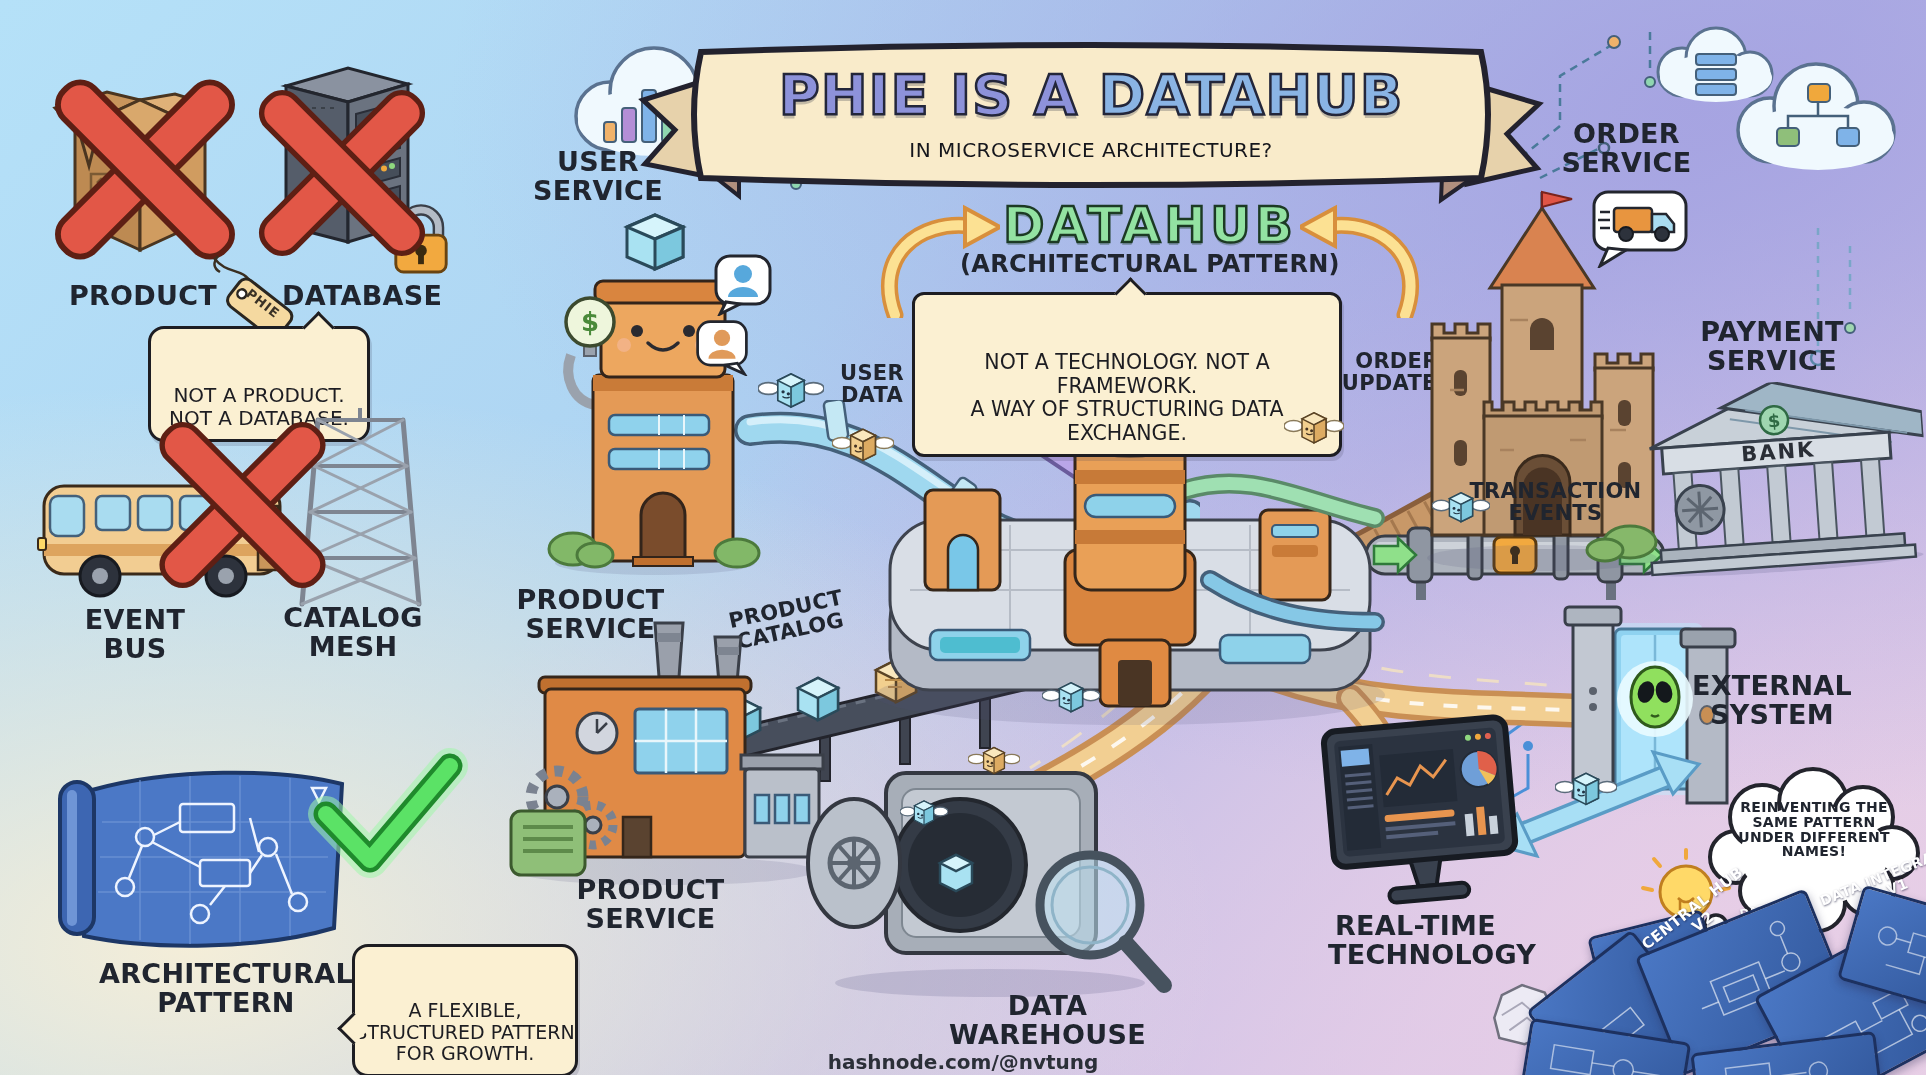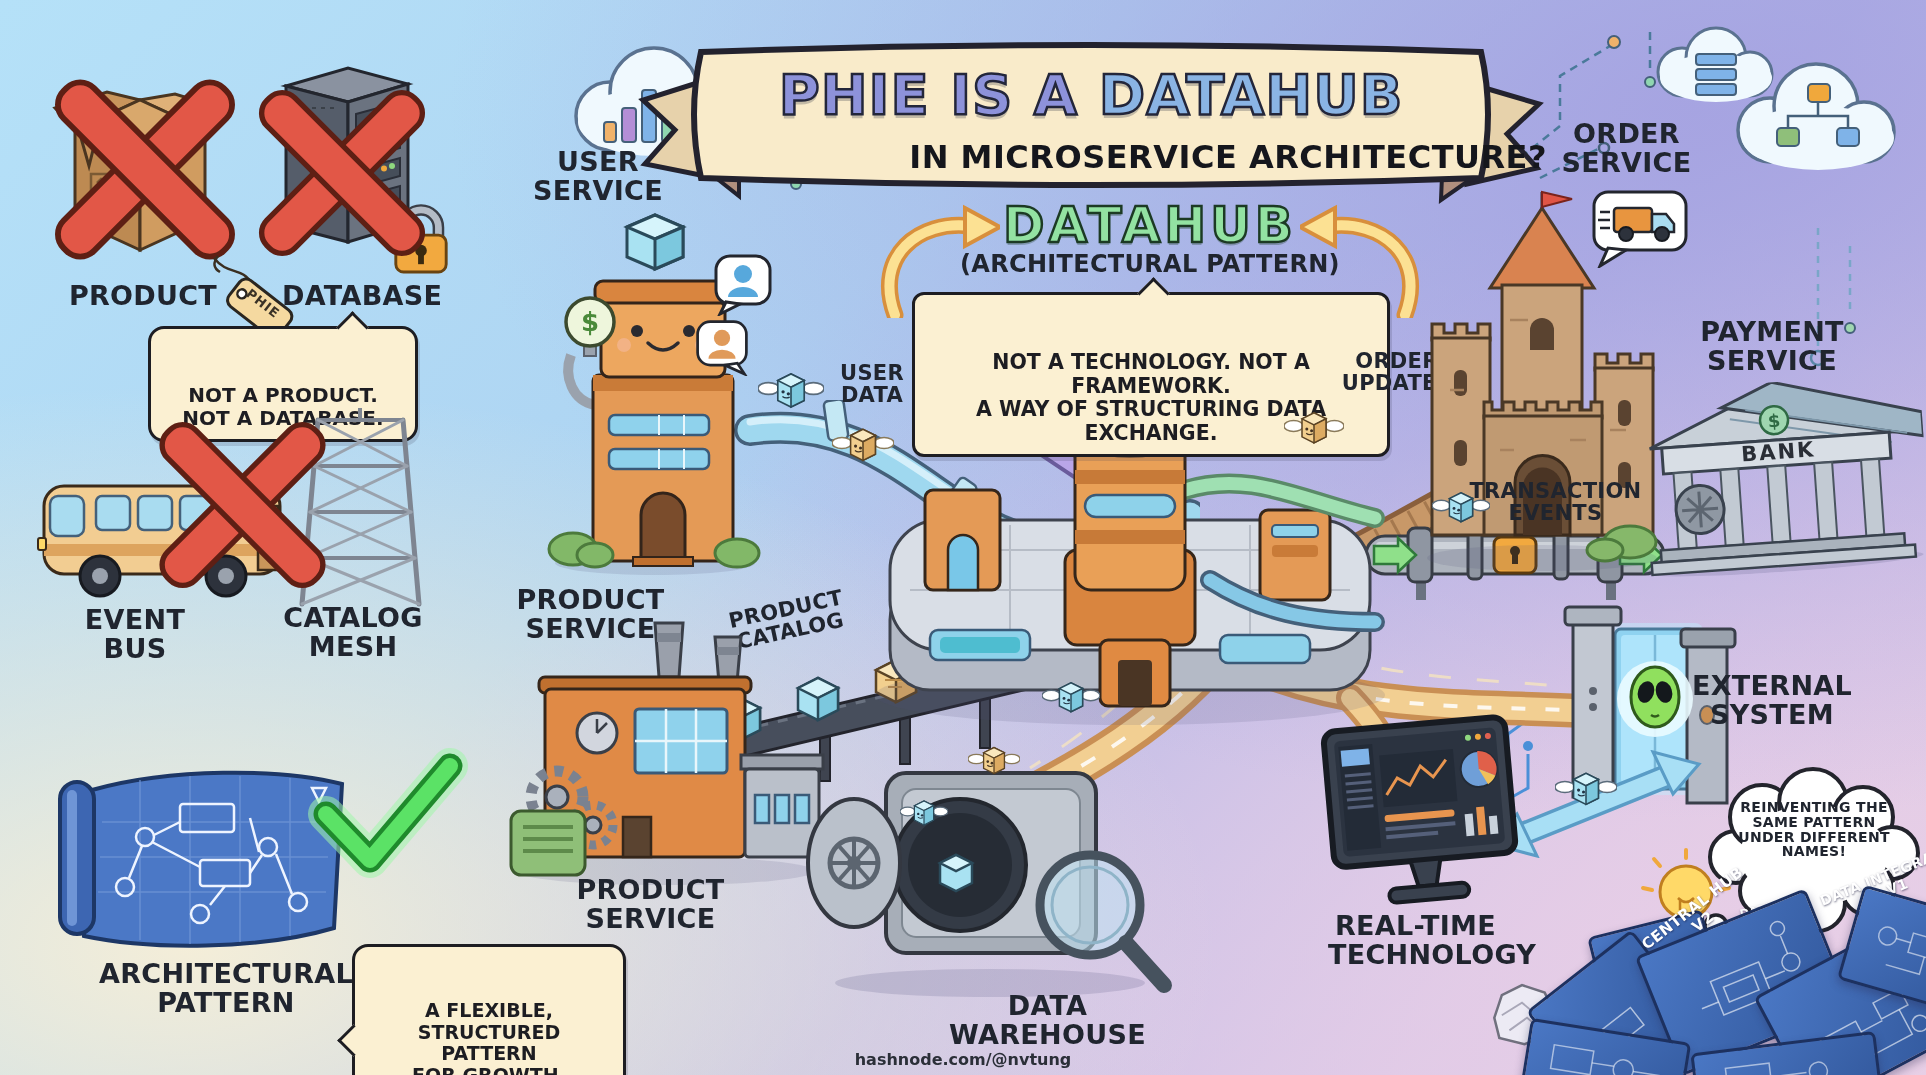--- a/index.html
+++ b/index.html
@@ -9,38 +9,38 @@
       radial-gradient(ellipse at 10% 88%, rgba(248,239,215,.95) 0%, rgba(248,239,215,0) 42%),
       radial-gradient(ellipse at 88% 10%, rgba(164,160,224,.85) 0%, rgba(164,160,224,0) 52%),
       radial-gradient(ellipse at 92% 88%, rgba(232,206,230,.9) 0%, rgba(232,206,230,0) 55%),
       linear-gradient(135deg,#b5e1f8 0%,#aed4f2 38%,#b3b8e8 62%,#d6c6e8 82%,#e6d2e6 100%);}
   .abs{position:absolute;}
   .label{position:absolute;font-weight:800;color:#20252f;text-align:center;
     white-space:pre-line;line-height:1.06;letter-spacing:.3px;}
   .lbl-lg{font-size:27px}
   .lbl-md{font-size:21px}
   .bubble{position:absolute;background:#fbf0d2;border:3px solid #1d1d22;border-radius:16px;
-    padding:9px 24px;font-weight:700;text-align:center;white-space:pre-line;
+    padding:9px 0;font-weight:400;text-align:center;white-space:pre-line;
     font-size:20px;color:#1d1d22;line-height:1.15;box-shadow:2px 4px 0 rgba(60,60,90,.18);}
   .tail{position:absolute;width:20px;height:20px;background:#fbf0d2;transform:rotate(45deg);}
   .tail-up{top:-13px;border-left:3px solid #1d1d22;border-top:3px solid #1d1d22;}
   .tail-left{left:-13px;border-left:3px solid #1d1d22;border-bottom:3px solid #1d1d22;}
   .banner-title{position:absolute;top:36px;width:100%;text-align:center;font-weight:800;
     font-size:56px;letter-spacing:1px;-webkit-text-stroke:2.5px #23263a;
     text-shadow:0 4px 0 rgba(35,38,58,.25);}
-  .banner-sub{position:absolute;top:112px;width:100%;text-align:right;font-weight:700;
-    font-size:32px;color:#15161c;letter-spacing:.5px;}
+  .banner-sub{position:absolute;top:112px;width:100%;text-align:center;font-weight:400;
+    font-size:20px;color:#15161c;letter-spacing:.5px;}
   .datahub-title{position:absolute;font-weight:800;font-size:50px;letter-spacing:4px;
     color:#93e2a2;-webkit-text-stroke:2.5px #1c3a24;text-align:center;
     text-shadow:0 3px 0 rgba(28,58,36,.3);}
   .bp{position:absolute;background:linear-gradient(135deg,#4a77c4,#32589c);
     border:3px solid #1d3160;border-radius:7px;box-shadow:0 4px 8px rgba(40,40,80,.35);}
   .bp-label{position:absolute;width:100%;text-align:center;color:#fff;font-weight:800;
     white-space:pre-line;line-height:1.1;letter-spacing:.5px;text-shadow:0 1px 2px rgba(0,0,40,.5);}
-  .footer{position:absolute;font-weight:600;font-size:16px;color:#2b2f38;text-align:center;}
+  .footer{position:absolute;font-weight:600;font-size:20px;color:#2b2f38;text-align:center;}
 </style>
 </head>
 <body>
 
 <div id="stage">
 
 <svg width="0" height="0" style="position:absolute">
 <defs>
 <symbol id="redx" viewBox="0 0 100 100">
   <g stroke="#5e1f14" stroke-width="3" fill="#e25747">

